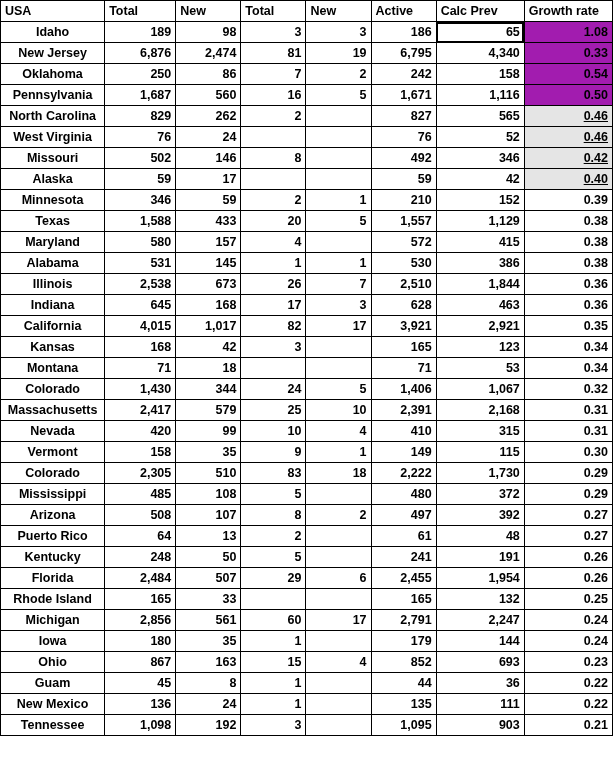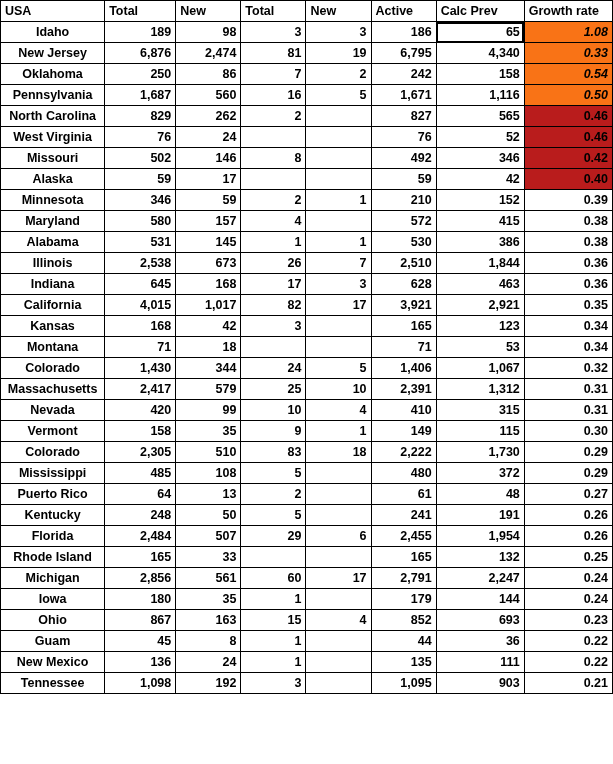--- a/index.html
+++ b/index.html
@@ -53,25 +53,25 @@
   td.num {
     text-align: right;
     padding-right: 5px;
   }
   td.growth {
     text-align: right;
     padding-right: 6px;
   }
   
   td.fill-red {
-    background: #f97316;
-    font-style: italic;
+    background: #a21caf;
   }
   td.fill-yellow {
-    background: #b91c1c;
+    background: #e5e5e5;
+    text-decoration: underline;
   }
   
   td.selected {
     outline: 2px solid #000000;
     outline-offset: -2px;
   }
 </style>
 </head>
 <body>
 
@@ -183,20 +183,30 @@
         <td class="state">Minnesota</td>
         <td class="num">346</td>
         <td class="num">59</td>
         <td class="num">2</td>
         <td class="num">1</td>
         <td class="num">210</td>
         <td class="num">152</td>
         <td class="growth">0.39</td>
       </tr>
       <tr>
+        <td class="state">Texas</td>
+        <td class="num">1,588</td>
+        <td class="num">433</td>
+        <td class="num">20</td>
+        <td class="num">5</td>
+        <td class="num">1,557</td>
+        <td class="num">1,129</td>
+        <td class="growth">0.38</td>
+      </tr>
+      <tr>
         <td class="state">Maryland</td>
         <td class="num">580</td>
         <td class="num">157</td>
         <td class="num">4</td>
         <td class="num"></td>
         <td class="num">572</td>
         <td class="num">415</td>
         <td class="growth">0.38</td>
       </tr>
       <tr>
@@ -269,21 +279,21 @@
         <td class="num">1,067</td>
         <td class="growth">0.32</td>
       </tr>
       <tr>
         <td class="state">Massachusetts</td>
         <td class="num">2,417</td>
         <td class="num">579</td>
         <td class="num">25</td>
         <td class="num">10</td>
         <td class="num">2,391</td>
-        <td class="num">1,312</td>
+        <td class="num">2,168</td>
         <td class="growth">0.31</td>
       </tr>
       <tr>
         <td class="state">Nevada</td>
         <td class="num">420</td>
         <td class="num">99</td>
         <td class="num">10</td>
         <td class="num">4</td>
         <td class="num">410</td>
         <td class="num">315</td>
@@ -313,20 +323,30 @@
         <td class="state">Mississippi</td>
         <td class="num">485</td>
         <td class="num">108</td>
         <td class="num">5</td>
         <td class="num"></td>
         <td class="num">480</td>
         <td class="num">372</td>
         <td class="growth">0.29</td>
       </tr>
       <tr>
+        <td class="state">Arizona</td>
+        <td class="num">508</td>
+        <td class="num">107</td>
+        <td class="num">8</td>
+        <td class="num">2</td>
+        <td class="num">497</td>
+        <td class="num">392</td>
+        <td class="growth">0.27</td>
+      </tr>
+      <tr>
         <td class="state">Puerto Rico</td>
         <td class="num">64</td>
         <td class="num">13</td>
         <td class="num">2</td>
         <td class="num"></td>
         <td class="num">61</td>
         <td class="num">48</td>
         <td class="growth">0.27</td>
       </tr>
       <tr>

